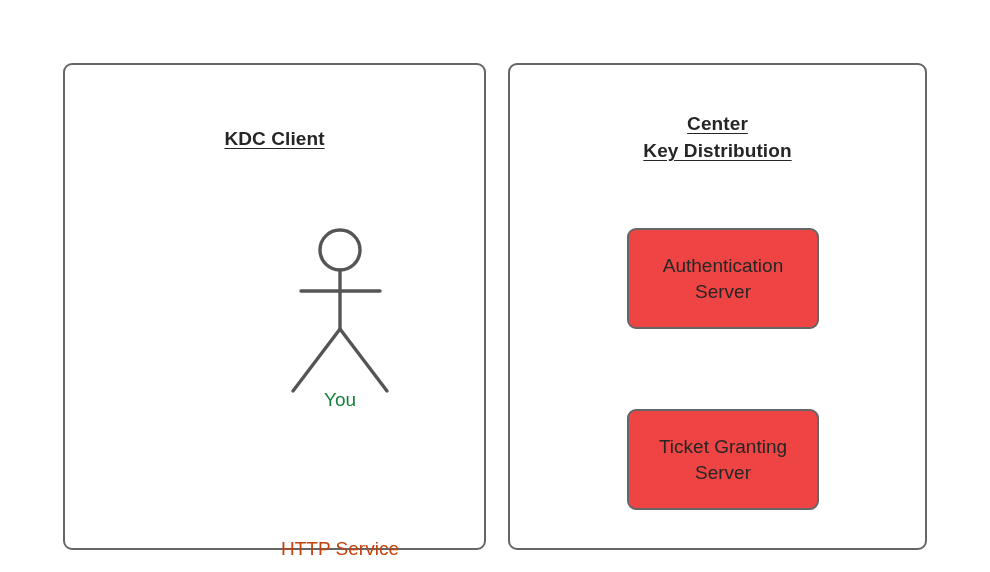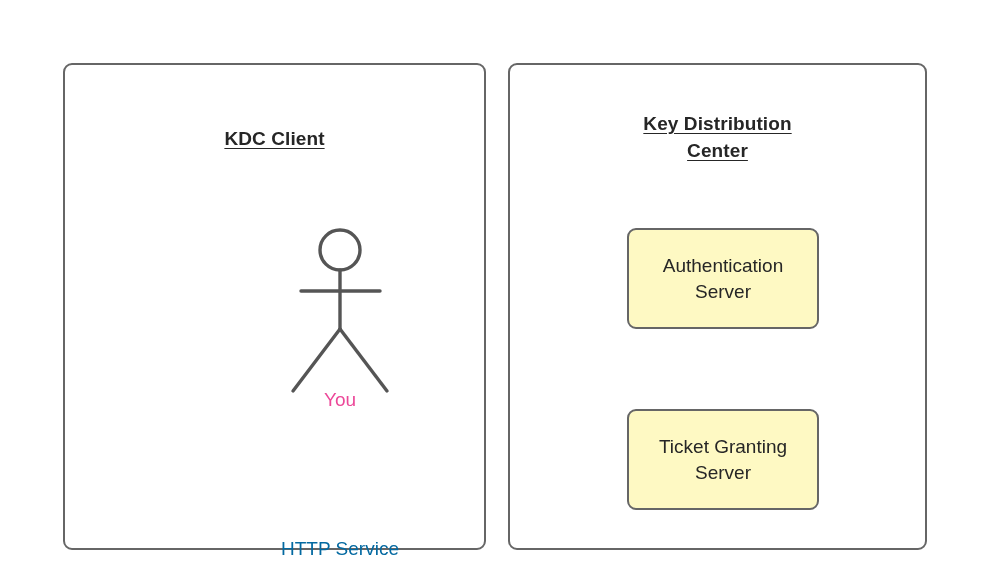--- a/index.html
+++ b/index.html
@@ -78,21 +78,21 @@
   #actor-you svg {
     display: block;
   }
   .actor-caption {
     position: absolute;
     left: 0;
     width: 160px;
     top: 168px;
     text-align: center;
     font-size: 19px;
-    color: #ec4899;
+    color: #15803d;
     line-height: 24px;
   }
 
   
   #http-service-node {
     position: absolute;
     left: 195px;
     top: 382px;
     width: 160px;
     height: 120px;
@@ -107,35 +107,35 @@
   #http-service-icon svg {
     display: block;
   }
   .service-caption {
     position: absolute;
     left: 0;
     top: 90px;
     width: 160px;
     text-align: center;
     font-size: 19px;
-    color: #0369a1;
+    color: #c2410c;
     line-height: 24px;
     white-space: nowrap;
   }
 
   
   .server-box {
     position: absolute;
     box-sizing: border-box;
     left: 117px;            
     width: 192px;
     height: 101px;
     border: 2px solid #666666;
     border-radius: 9px;
-    background: #fef9c3;
+    background: #ef4444;
     display: flex;
     align-items: center;
     justify-content: center;
   }
   #server-box-authentication { top: 163px; }
   #server-box-ticket-granting { top: 344px; }
 
   .server-label {
     font-size: 19px;
     color: #262626;
@@ -169,22 +169,22 @@
     </div>
 
     <div id="http-service-node">
       <div class="service-caption">HTTP Service</div>
     </div>
   </div>
 
   <div class="panel" id="panel-key-distribution-center">
 
     <div class="panel-title">
+      <div>Center</div>
       <div>Key Distribution</div>
-      <div>Center</div>
     </div>
 
     <div class="server-box" id="server-box-authentication">
       <div class="server-label">Authentication
 Server</div>
     </div>
 
     <div class="server-box" id="server-box-ticket-granting">
       <div class="server-label">Ticket Granting
 Server</div>

